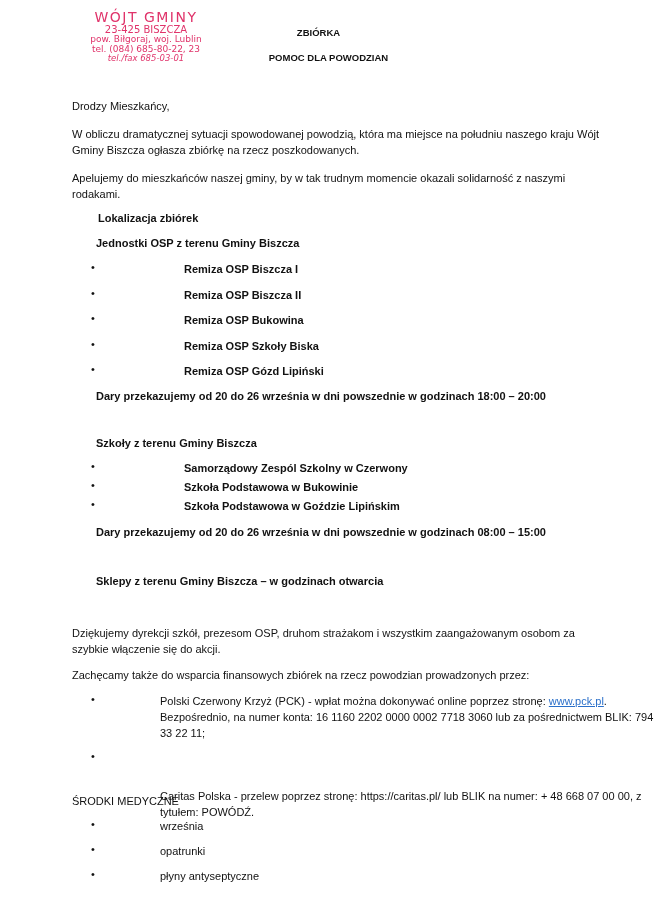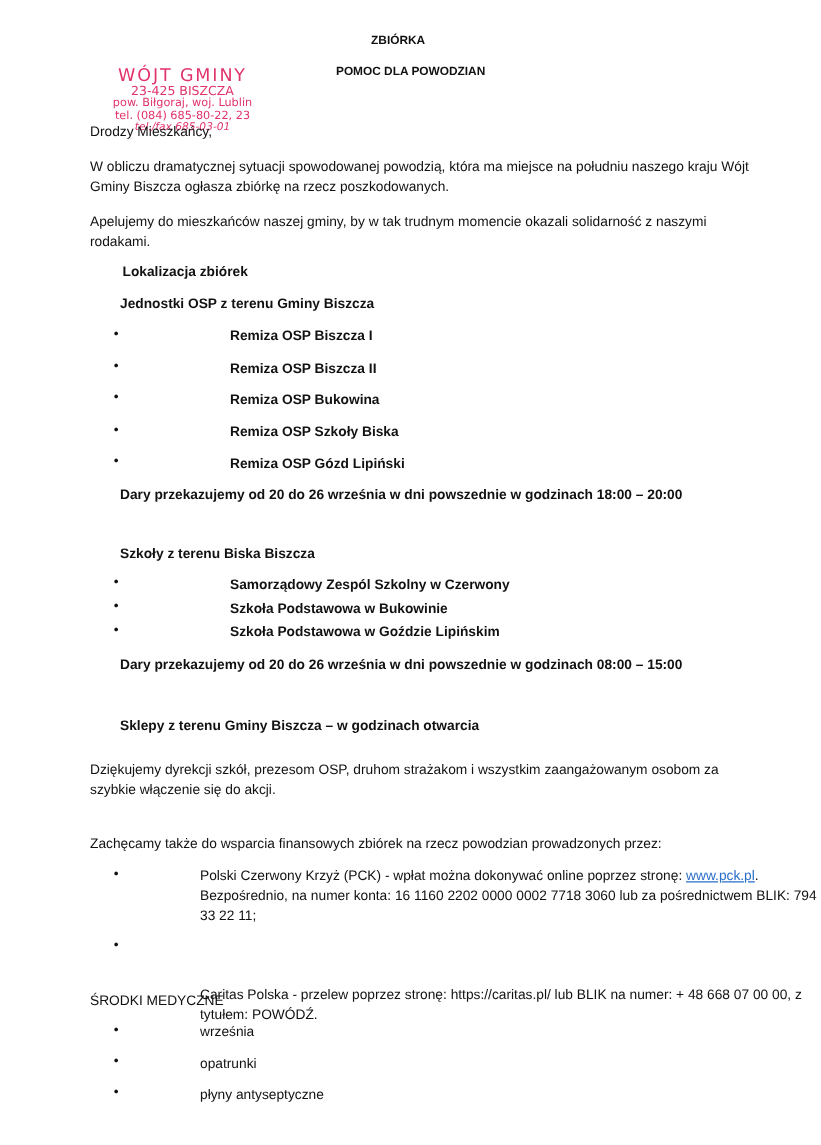--- a/index.html
+++ b/index.html
@@ -1,20 +1,20 @@
 <!DOCTYPE html>
 <html><head>
 <meta charset="utf-8">
 <style>
   html, body { margin: 0; padding: 0; background: #ffffff; }
   body { width: 657px; height: 916px; position: relative; overflow: hidden;
          font-family: "Liberation Sans", sans-serif; color: #111; }
   .stamp { position: absolute; left: 56px; top: 10px; width: 180px; text-align: center;
            color: #e0336a; font-family: "DejaVu Sans", sans-serif; line-height: 1.05; }
-  .stamp .s1 { font-size: 14px; letter-spacing: 1.5px; margin-top: 44px; }
+  .stamp .s1 { font-size: 14px; letter-spacing: 1.5px; }
   .stamp .s2 { font-size: 10px; }
   .stamp .s3 { font-size: 9px; }
   .stamp .s4 { font-size: 9px; }
   .stamp .s5 { font-size: 8.5px; font-style: italic; }
   .title { position: absolute; left: 0; width: 657px; text-align: center; font-weight: bold; font-size: 9.5px; }
   .t1 { top: 27px; left: -10px; }
   .t2 { top: 52px; left: 0px; }
   .p { position: absolute; left: 72px; font-size: 11px; line-height: 16px; width: 540px; }
   .b { font-weight: bold; padding-left: 24px; }
   .bullet { position: absolute; left: 91px; font-size: 11px; }
@@ -48,32 +48,32 @@
 <div class="bitem b" style="top:287px">Remiza OSP Biszcza II</div>
 <span class="bullet" style="top:312px">•</span>
 <div class="bitem b" style="top:312px">Remiza OSP Bukowina</div>
 <span class="bullet" style="top:338px">•</span>
 <div class="bitem b" style="top:338px">Remiza OSP Szkoły Biska</div>
 <span class="bullet" style="top:363px">•</span>
 <div class="bitem b" style="top:363px">Remiza OSP Gózd Lipiński</div>
 
 <div class="p b" style="top:388px">Dary przekazujemy od 20 do 26 września w dni powszednie w godzinach 18:00 – 20:00</div>
 
-<div class="p b" style="top:435px">Szkoły z terenu Biska Biszcza</div>
+<div class="p b" style="top:435px">Szkoły z terenu Gminy Biszcza</div>
 <span class="bullet" style="top:460px">•</span>
 <div class="bitem b" style="top:460px">Samorządowy Zespól Szkolny w Czerwony</div>
 <span class="bullet" style="top:479px">•</span>
 <div class="bitem b" style="top:479px">Szkoła Podstawowa w Bukowinie</div>
 <span class="bullet" style="top:498px">•</span>
 <div class="bitem b" style="top:498px">Szkoła Podstawowa w Goździe Lipińskim</div>
 
 <div class="p b" style="top:524px">Dary przekazujemy od 20 do 26 września w dni powszednie w godzinach 08:00 – 15:00</div>
 <div class="p b" style="top:573px">Sklepy z terenu Gminy Biszcza – w godzinach otwarcia</div>
 
-<div class="p" style="top:608px">Dziękujemy dyrekcji szkół, prezesom OSP, druhom strażakom i wszystkim zaangażowanym osobom za szybkie włączenie się do akcji.</div>
+<div class="p" style="top:625px">Dziękujemy dyrekcji szkół, prezesom OSP, druhom strażakom i wszystkim zaangażowanym osobom za szybkie włączenie się do akcji.</div>
 <div class="p" style="top:667px">Zachęcamy także do wsparcia finansowych zbiórek na rzecz powodzian prowadzonych przez:</div>
 
 <span class="bullet" style="top:693px">•</span>
 <div class="bitem" style="top:693px; width:500px"><span>Polski Czerwony Krzyż (PCK) - wpłat można dokonywać online poprzez stronę: </span><span class="link">www.pck.pl</span><span>. Bezpośrednio, na numer konta: 16 1160 2202 0000 0002 7718 3060 lub za pośrednictwem BLIK: 794 33 22 11;</span></div>
 
 <span class="bullet" style="top:750px">•</span>
 <div class="bitem" style="top:788px; width:500px">Caritas Polska - przelew poprzez stronę: https://caritas.pl/ lub BLIK na numer: + 48 668 07 00 00, z tytułem: POWÓDŹ.</div>
 
 <div class="p" style="top:793px">ŚRODKI MEDYCZNE</div>
 <span class="bullet" style="top:818px">•</span>

